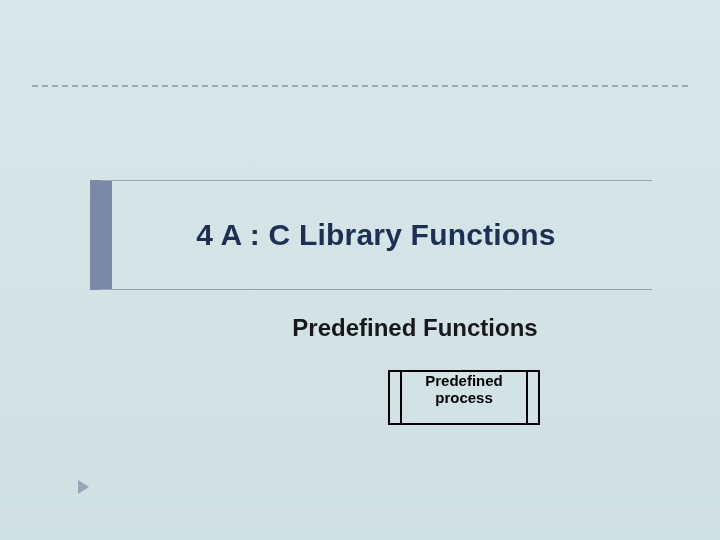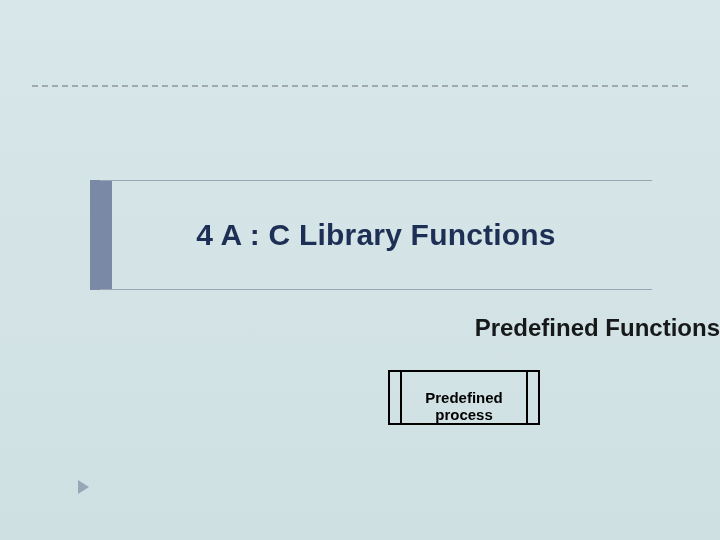--- a/index.html
+++ b/index.html
@@ -41,21 +41,21 @@
     font-size: 30px;
     font-weight: bold;
     color: #1e2f56;
     letter-spacing: 0.2px;
   }
   .subtitle {
     position: absolute;
     top: 314px;
     left: 0;
     right: 0;
-    text-align: right;
+    text-align: center;
     font-size: 24px;
     font-weight: bold;
     color: #17181a;
     padding-left: 110px;
   }
   
   .pp-outer {
     position: absolute;
     top: 370px;
     left: 388px;
@@ -69,21 +69,21 @@
     bottom: 0;
     width: 0;
     border-left: 2px solid #000;
   }
   .pp-inner-line-left { left: 10px; }
   .pp-inner-line-right { right: 10px; }
   .pp-text {
     position: absolute;
     top: 0; left: 12px; right: 12px; bottom: 0;
     display: flex;
-    align-items: flex-end;
+    align-items: flex-start;
     justify-content: center;
     text-align: center;
     font-size: 15px;
     font-weight: bold;
     line-height: 1.15;
     color: #000;
   }
   .bullet-marker {
     position: absolute;
     left: 78px;

